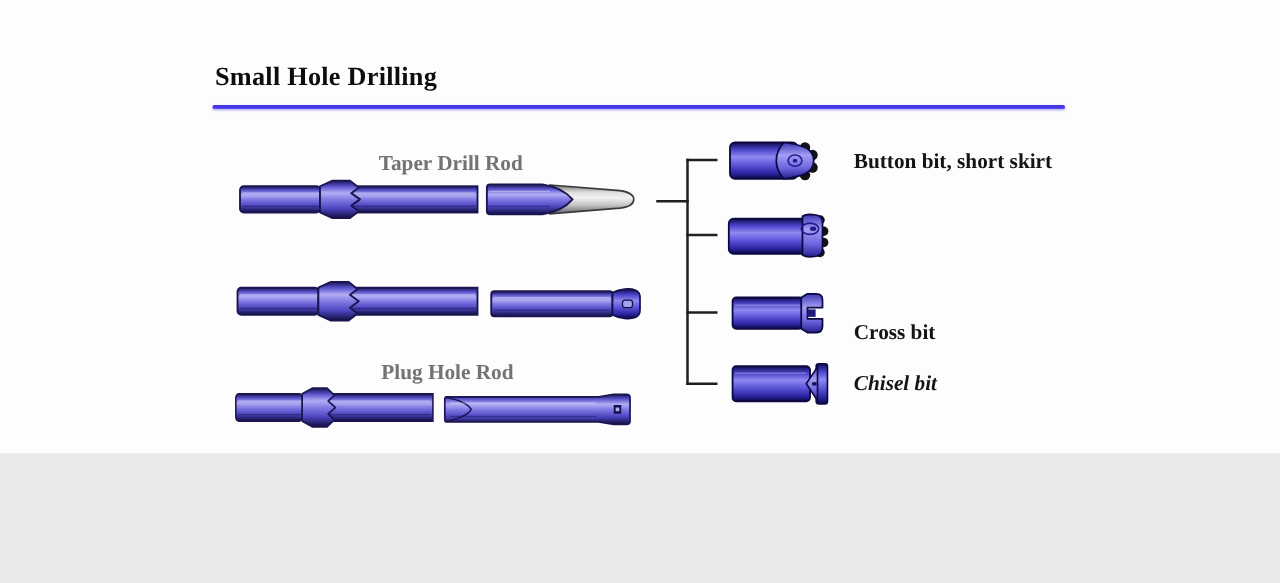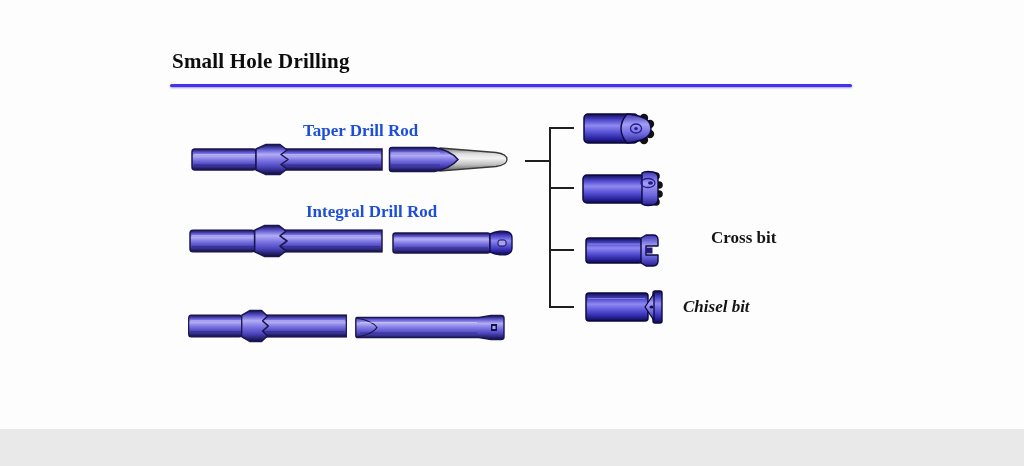--- a/index.html
+++ b/index.html
@@ -1,30 +1,30 @@
 <!DOCTYPE html>
 <html><head>
 <meta charset="utf-8">
 <style>
   html,body{margin:0;padding:0;background:#e9e9e9;}
   #stage{
-    position:relative;width:1024px;height:429px;margin:0 auto;
+    position:relative;width:1024px;height:363px;margin:0 auto;
     background:#fdfdfd;overflow:hidden;
     font-family:"Liberation Serif", serif;color:#111;
   }
   .abs{position:absolute;}
   .title{
     font-size:21px;font-weight:bold;letter-spacing:.2px;color:#0d0d0d;
   }
   .rule{
     height:3px;background:#4335e5;border-radius:2px;
     box-shadow:0 1px 2px rgba(90,70,240,.55);
   }
   .rod-label{
-    font-size:17px;font-weight:bold;color:#1d4ed8;white-space:nowrap;
+    font-size:17px;font-weight:bold;color:#737373;white-space:nowrap;
   }
   .bit-label{
     font-size:17px;font-weight:600;color:#141414;white-space:nowrap;
   }
   .spec-line{
     font-family:"Liberation Sans", sans-serif;
     font-size:15px;font-weight:bold;color:#0c0c0c;white-space:nowrap;
     letter-spacing:.2px;
   }
   svg{display:block;}
@@ -81,38 +81,38 @@
     <path d="M66,6 L76,1.5 L90,1.5 L97,7 L91,11.5 L98,16.5 L91,21.5 L97,26 L90,31.5 L76,31.5 L66,27 Z" fill="url(#rodG)" stroke="#1b1550" stroke-width="1.5" stroke-linejoin="round"></path>
   </svg>
 
   <svg class="abs" style="left:388px;top:145px;" width="127" height="29" viewBox="0 0 127 29" role="img">
     <path d="M52,3 L108,7.5 Q119,9 119,14.5 Q119,20 108,21.5 L52,26 Z" fill="url(#grayG)" stroke="#3a3a3a" stroke-width="1.3"></path>
     <path d="M4,2.5 H46 Q62,5 70,14.5 Q62,24 46,26.5 H4 Q1.5,26.5 1.5,24 V5 Q1.5,2.5 4,2.5 Z" fill="url(#rodG)" stroke="#1b1550" stroke-width="1.5"></path>
     <line x1="3" y1="8" x2="52" y2="8" stroke="rgba(255,255,255,.35)" stroke-width="1"></line>
     <line x1="3" y1="20" x2="52" y2="20" stroke="rgba(10,8,50,.35)" stroke-width="1"></line>
   </svg>
 
-  <div class="abs rod-label" style="left:306px;top:202px;">Integral Drill Rod</div>
 
   <svg class="abs" style="left:188px;top:224px;" width="196" height="34" viewBox="0 0 194 33" preserveAspectRatio="none" role="img">
     <rect x="90" y="6" width="102" height="21" fill="url(#rodG)" stroke="#1b1550" stroke-width="1.5"></rect>
     <rect x="2" y="6" width="64" height="21" rx="3" fill="url(#rodG)" stroke="#1b1550" stroke-width="1.5"></rect>
     <line x1="4" y1="11.5" x2="190" y2="11.5" stroke="rgba(255,255,255,.35)" stroke-width="1"></line>
     <line x1="4" y1="22" x2="190" y2="22" stroke="rgba(10,8,50,.35)" stroke-width="1"></line>
     <path d="M66,6 L76,1.5 L90,1.5 L97,7 L91,11.5 L98,16.5 L91,21.5 L97,26 L90,31.5 L76,31.5 L66,27 Z" fill="url(#rodG)" stroke="#1b1550" stroke-width="1.5" stroke-linejoin="round"></path>
   </svg>
 
   <svg class="abs" style="left:392px;top:229px;" width="121" height="28" viewBox="0 0 121 28" role="img">
     <rect x="1" y="4" width="97" height="20" rx="2.5" fill="url(#rodG)" stroke="#1b1550" stroke-width="1.5"></rect>
     <line x1="3" y1="9" x2="96" y2="9" stroke="rgba(255,255,255,.35)" stroke-width="1"></line>
     <line x1="3" y1="19" x2="96" y2="19" stroke="rgba(10,8,50,.35)" stroke-width="1"></line>
     <path d="M98,5 C104,2 112,1.5 116,3 Q120,4.5 120,9 V19 Q120,23.5 116,25 C112,26.5 104,26 98,23 Z" fill="url(#bitG)" stroke="#14104c" stroke-width="1.4"></path>
     <rect x="106" y="11" width="8" height="6" rx="2" fill="#a7a2f0" stroke="#14104c" stroke-width="1"></rect>
   </svg>
 
+  <div class="abs rod-label" style="left:305px;top:288px;">Plug Hole Rod</div>
 
   <svg class="abs" style="left:187px;top:309px;" width="161" height="34" viewBox="0 0 194 33" preserveAspectRatio="none" role="img">
     <rect x="90" y="6" width="102" height="21" fill="url(#rodG)" stroke="#1b1550" stroke-width="1.5"></rect>
     <rect x="2" y="6" width="64" height="21" rx="3" fill="url(#rodG)" stroke="#1b1550" stroke-width="1.5"></rect>
     <line x1="4" y1="11.5" x2="190" y2="11.5" stroke="rgba(255,255,255,.35)" stroke-width="1"></line>
     <line x1="4" y1="22" x2="190" y2="22" stroke="rgba(10,8,50,.35)" stroke-width="1"></line>
     <path d="M66,6 L76,1.5 L90,1.5 L97,7 L91,11.5 L98,16.5 L91,21.5 L97,26 L90,31.5 L76,31.5 L66,27 Z" fill="url(#rodG)" stroke="#1b1550" stroke-width="1.5" stroke-linejoin="round"></path>
   </svg>
 
   <svg class="abs" style="left:355px;top:314px;" width="151" height="27" viewBox="0 0 151 27" role="img">
@@ -138,39 +138,40 @@
   <svg class="abs" style="left:583px;top:110px;" width="80" height="37" viewBox="0 0 80 37" role="img">
     <circle cx="61" cy="8" r="4.2" fill="#121212"></circle>
     <circle cx="67" cy="14" r="4.2" fill="#121212"></circle>
     <circle cx="67" cy="24" r="4.2" fill="#121212"></circle>
     <circle cx="61" cy="30" r="4.2" fill="#121212"></circle>
     <rect x="1" y="4" width="54" height="29" rx="4" fill="url(#bitG)" stroke="#0c0940" stroke-width="1.5"></rect>
     <path d="M44,4 Q62,6 66,12 Q68,15 68,18.5 Q68,22 66,25 Q62,31 44,33 Q38,26 38,18.5 Q38,11 44,4 Z" fill="url(#headG)" stroke="#0c0940" stroke-width="1.4"></path>
     <ellipse cx="53" cy="18.5" rx="5.5" ry="4.5" fill="none" stroke="#241c90" stroke-width="1.3"></ellipse>
     <ellipse cx="53" cy="18.5" rx="1.8" ry="1.5" fill="#241c90"></ellipse>
   </svg>
+  <div class="abs bit-label" style="left:683px;top:119px;">Button bit, short skirt</div>
 
   <svg class="abs" style="left:582px;top:170px;" width="81" height="37" viewBox="0 0 81 37" role="img">
     <circle cx="74" cy="6" r="3.8" fill="#121212"></circle>
     <circle cx="77" cy="15" r="3.8" fill="#121212"></circle>
     <circle cx="77" cy="24" r="3.8" fill="#121212"></circle>
     <circle cx="74" cy="32" r="3.8" fill="#121212"></circle>
     <rect x="1" y="5" width="64" height="28" rx="4" fill="url(#bitG)" stroke="#0c0940" stroke-width="1.5"></rect>
     <path d="M60,3 Q62,1.5 66,1.5 L71,2 Q76,3 76,8 V29 Q76,34 71,35 L66,35.5 Q62,35.5 60,34 Z" fill="url(#headG)" stroke="#0c0940" stroke-width="1.4"></path>
     <ellipse cx="66" cy="13" rx="7" ry="4.5" fill="none" stroke="#241c90" stroke-width="1.3"></ellipse>
     <ellipse cx="68.5" cy="13" rx="2.6" ry="1.8" fill="#241c90"></ellipse>
   </svg>
 
   <svg class="abs" style="left:585px;top:234px;" width="76" height="34" viewBox="0 0 76 34" role="img">
     <rect x="1" y="4" width="56" height="25" rx="3" fill="url(#bitG)" stroke="#0c0940" stroke-width="1.5"></rect>
     <path d="M56,4 L61,1 H68 Q73,1 73,6 V12 H61 V21 H73 V27 Q73,32 68,32 H61 L56,29 Z" fill="url(#headG)" stroke="#0c0940" stroke-width="1.4" stroke-linejoin="round"></path>
     <rect x="61" y="13.5" width="6.5" height="6" fill="#201a7a"></rect>
     <line x1="3" y1="10" x2="55" y2="10" stroke="rgba(255,255,255,.3)" stroke-width="1"></line>
   </svg>
-  <div class="abs bit-label" style="left:683px;top:228px;margin-left:28px;">Cross bit</div>
+  <div class="abs bit-label" style="left:683px;top:256px;">Cross bit</div>
 
   <svg class="abs" style="left:585px;top:290px;" width="78" height="34" viewBox="0 0 78 34" role="img">
     <rect x="1" y="3" width="62" height="28" rx="3" fill="url(#bitG)" stroke="#0c0940" stroke-width="1.5"></rect>
     <rect x="68" y="1" width="9" height="32" rx="2" fill="url(#bitG)" stroke="#0c0940" stroke-width="1.4"></rect>
     <path d="M60,17 L69,3.5 V30.5 Z" fill="url(#headG)" stroke="#0c0940" stroke-width="1.3" stroke-linejoin="round"></path>
     <ellipse cx="66.5" cy="17" rx="2" ry="1.5" fill="#16114e"></ellipse>
     <line x1="3" y1="8.5" x2="60" y2="8.5" stroke="rgba(255,255,255,.3)" stroke-width="1"></line>
   </svg>
   <div class="abs bit-label" style="left:683px;top:297px;font-style:italic;">Chisel bit</div>
 

